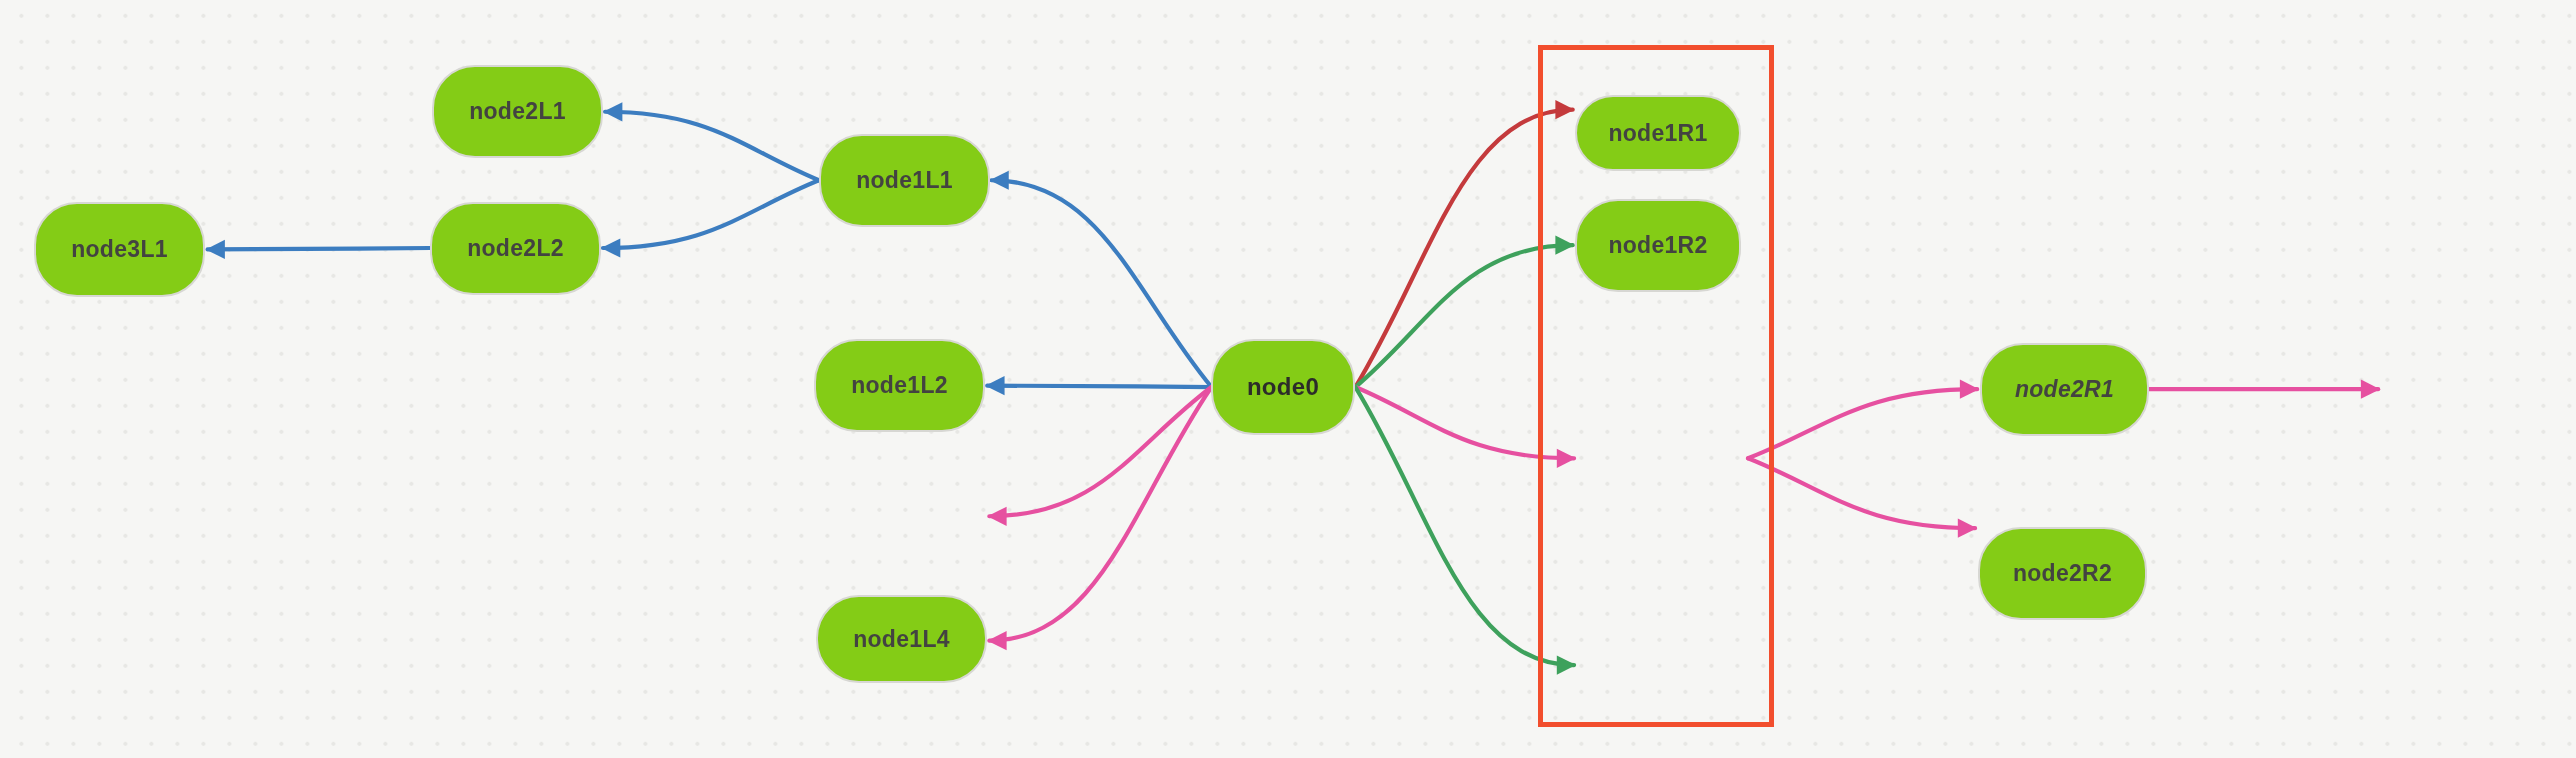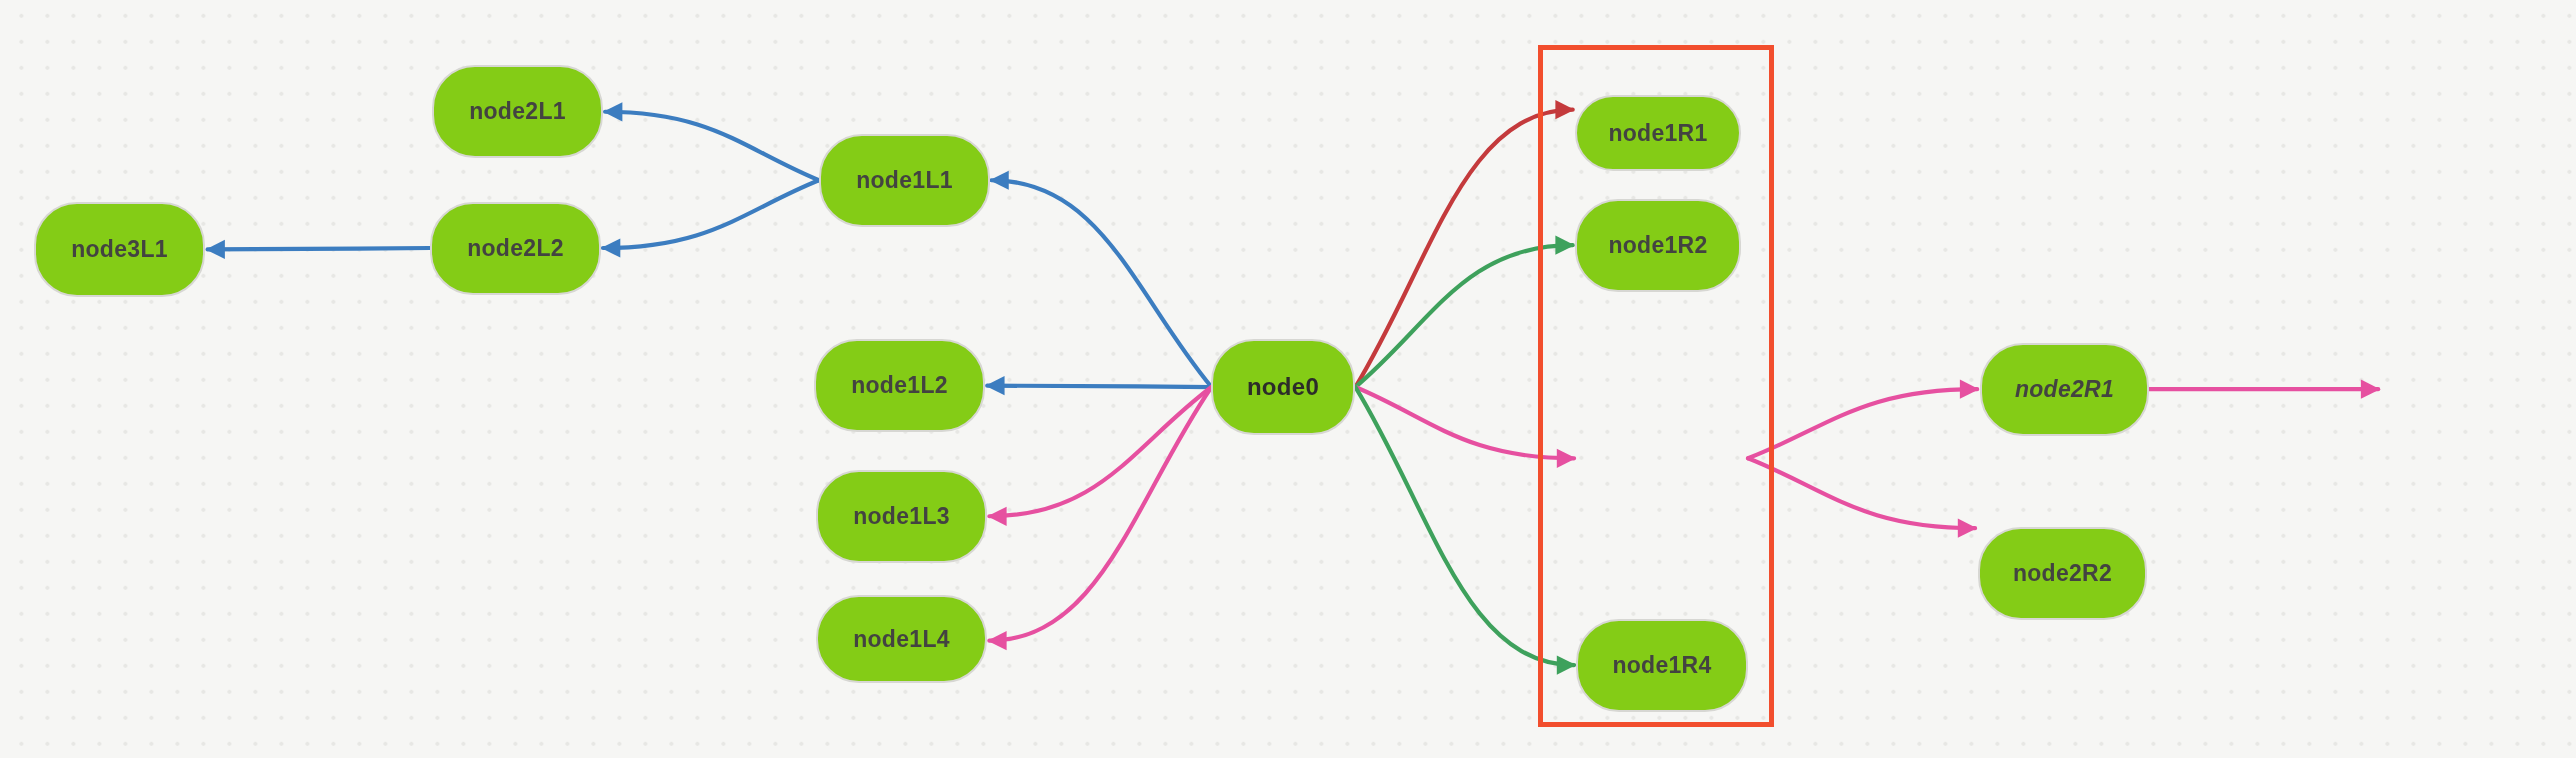--- a/index.html
+++ b/index.html
@@ -86,24 +86,22 @@
       <path d="M 1939 554 C 2048.55 599.9, 2095.5 656, 2252 656" fill="none" stroke="#e650a0" stroke-width="6" stroke-linecap="round" marker-end="url(#arrow-edge_pink)"></path>
       <path d="M 1939 554 C 2048.55 733.1, 2095.5 952, 2252 952" fill="none" stroke="#3ea15c" stroke-width="6" stroke-linecap="round" marker-end="url(#arrow-edge_green)"></path>
       <path d="M 2501 656 C 2615.8 611.45, 2665 557, 2829 557" fill="none" stroke="#e650a0" stroke-width="6" stroke-linecap="round" marker-end="url(#arrow-edge_pink)"></path>
       <path d="M 2501 656 C 2614.75 701, 2663.5 756, 2826 756" fill="none" stroke="#e650a0" stroke-width="6" stroke-linecap="round" marker-end="url(#arrow-edge_pink)"></path>
       <path d="M 3074 557 C 3189.15 557, 3238.5 557, 3403 557" fill="none" stroke="#e650a0" stroke-width="6" stroke-linecap="round" marker-end="url(#arrow-edge_pink)"></path>
     </svg>
   <div class="highlight-box" style="left: 1538px; top: 45px; width: 236px; height: 682px; border-width: 5.6px; border-color: rgb(242, 78, 45);"></div>
 <div class="node root" style="left: 1211px; top: 339px; width: 144px; height: 96px; text-align: right;">node0</div>
     <div class="node" style="left: 819px; top: 134px; width: 171px; height: 93px;">node1L1</div>
     <div class="node" style="left: 814px; top: 339px; width: 171px; height: 93px;">node1L2</div>
-    <div class="node" style="left: 816px; top: 470px; width: 171px; height: 93px;">node1L3</div>
     <div class="node" style="left: 816px; top: 595px; width: 171px; height: 88px;">node1L4</div>
     <div class="node" style="left: 432px; top: 65px; width: 171px; height: 93px;">node2L1</div>
     <div class="node" style="left: 430px; top: 202px; width: 171px; height: 93px;">node2L2</div>
     <div class="node" style="left: 34px; top: 202px; width: 171px; height: 95px;">node3L1</div>
     <div class="node" style="left: 1575px; top: 63px; width: 166px; height: 76px; margin-top: 32px;">node1R1</div>
     <div class="node" style="left: 1575px; top: 199px; width: 166px; height: 93px;">node1R2</div>
-    <div class="node" style="left: 1576px; top: 619px; width: 172px; height: 93px;">node1R4</div>
     <div class="node" style="left: 1980px; top: 343px; width: 169px; height: 93px; font-style: italic;">node2R1</div>
     <div class="node" style="left: 1978px; top: 482px; width: 169px; height: 93px; margin-top: 45px;">node2R2</div>
   </div>
 
 
 </body></html>

